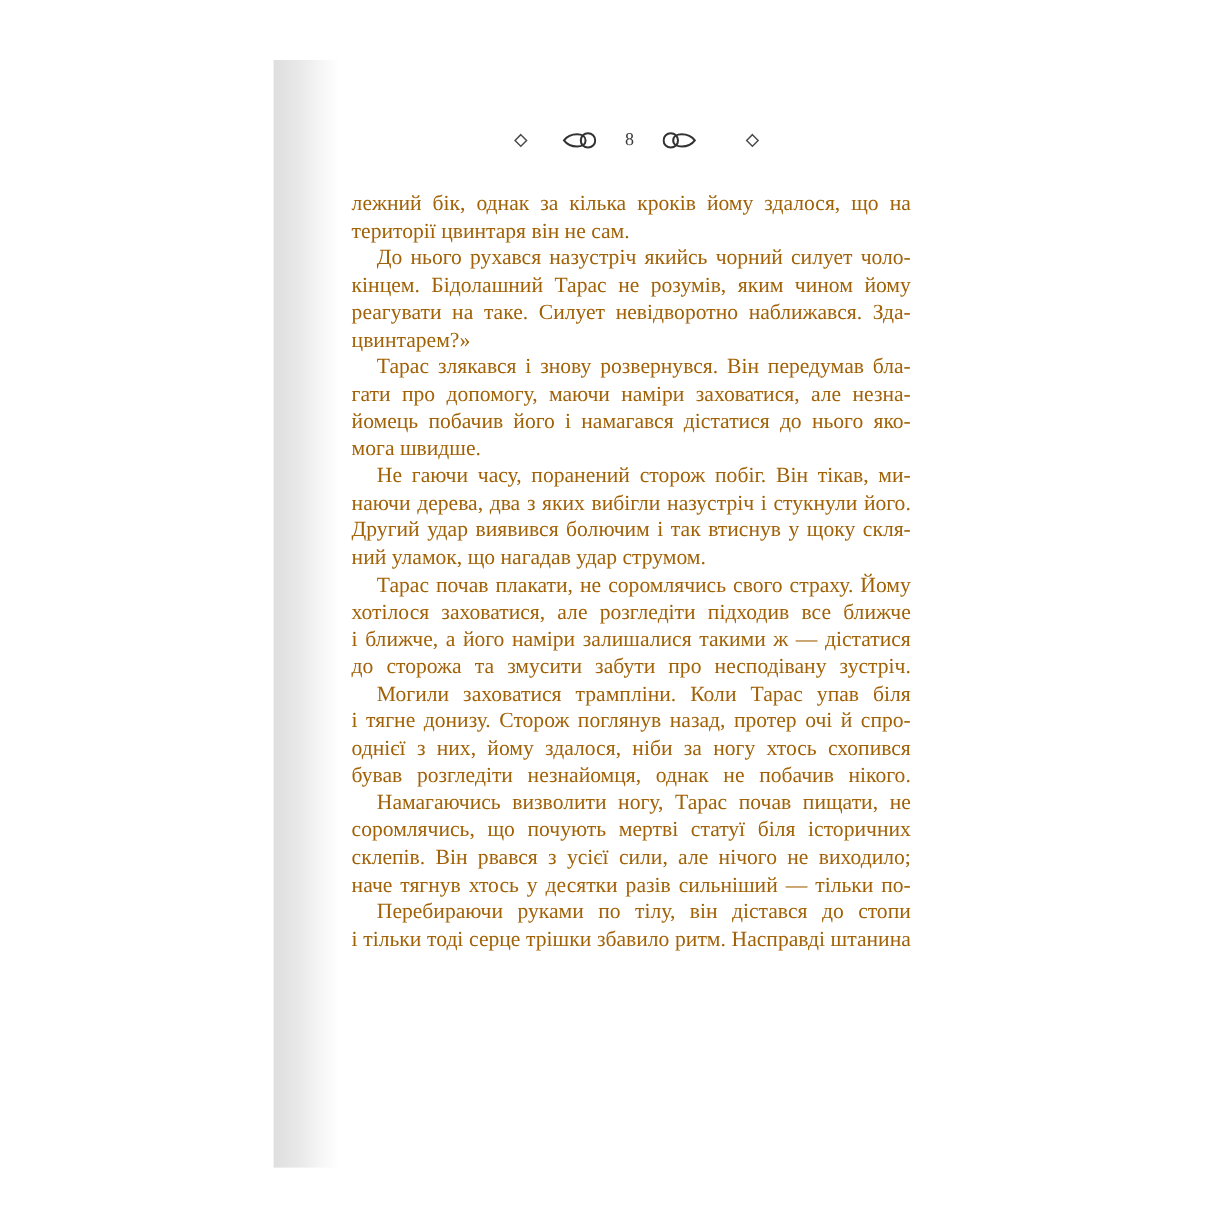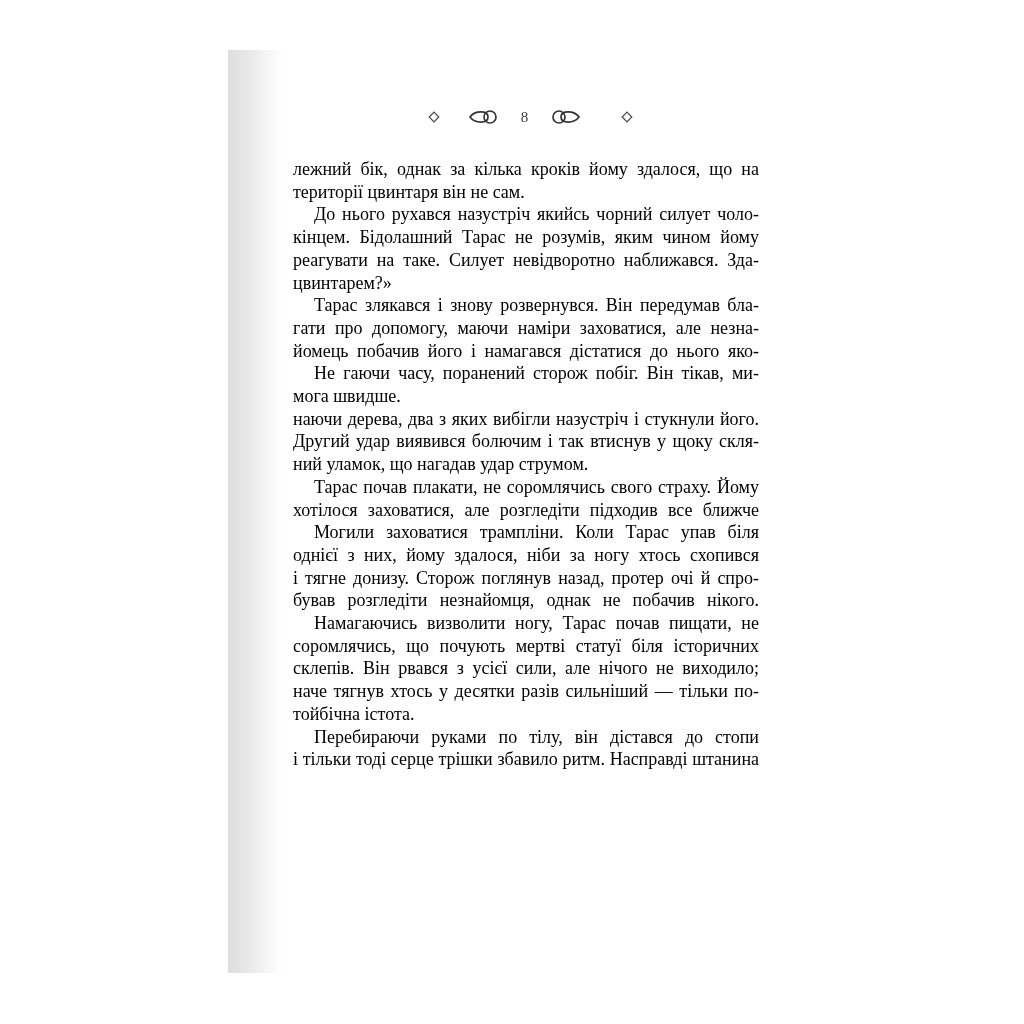--- a/index.html
+++ b/index.html
@@ -43,21 +43,21 @@
     font-size: 15px;
     line-height: 24px;
     color: #3a3a3a;
   }
   
   .text-block {
     position: absolute;
     left: 293px;
     top: 158px;
     width: 466px;
-    color: #000000;
+    color: #a16207;
     font-size: 18px;
     line-height: 22.7px;
   }
   .line {
     text-align: justify;
     text-align-last: left;
     text-justify: inter-word;
     white-space: normal;
   }
   .line.fill { text-align-last: justify; }
@@ -106,33 +106,34 @@
   <div class="text-block">
       <div class="line fill">лежний бік, однак за кілька кроків йому здалося, що на</div>
       <div class="line">території цвинтаря він не сам.</div>
       <div class="line indent fill">До нього рухався назустріч якийсь чорний силует чоло-</div>
       <div class="line fill">кінцем. Бідолашний Тарас не розумів, яким чином йому</div>
       <div class="line fill">реагувати на таке. Силует невідворотно наближався. Зда-</div>
       <div class="line">цвинтарем?»</div>
       <div class="line indent fill">Тарас злякався і знову розвернувся. Він передумав бла-</div>
       <div class="line fill">гати про допомогу, маючи наміри заховатися, але незна-</div>
       <div class="line fill">йомець побачив його і намагався дістатися до нього яко-</div>
+      <div class="line">мога швидше.</div>
       <div class="line indent fill">Не гаючи часу, поранений сторож побіг. Він тікав, ми-</div>
-      <div class="line">мога швидше.</div>
       <div class="line fill">наючи дерева, два з яких вибігли назустріч і стукнули його.</div>
       <div class="line fill">Другий удар виявився болючим і так втиснув у щоку скля-</div>
       <div class="line">ний уламок, що нагадав удар струмом.</div>
       <div class="line indent fill">Тарас почав плакати, не соромлячись свого страху. Йому</div>
       <div class="line fill">хотілося заховатися, але розгледіти підходив все ближче</div>
+      <div class="line fill">і ближче, а його наміри залишалися такими ж — дістатися</div>
+      <div class="line fill">до сторожа та змусити забути про несподівану зустріч.</div>
       <div class="line indent fill">Могили заховатися трампліни. Коли Тарас упав біля</div>
+      <div class="line fill">і тягне донизу. Сторож поглянув назад, протер очі й спро-</div>
       <div class="line fill">однієї з них, йому здалося, ніби за ногу хтось схопився</div>
-      <div class="line fill">і тягне донизу. Сторож поглянув назад, протер очі й спро-</div>
       <div class="line fill">бував розгледіти незнайомця, однак не побачив нікого.</div>
       <div class="line indent fill">Намагаючись визволити ногу, Тарас почав пищати, не</div>
       <div class="line fill">соромлячись, що почують мертві статуї біля історичних</div>
       <div class="line fill">склепів. Він рвався з усієї сили, але нічого не виходило;</div>
       <div class="line fill">наче тягнув хтось у десятки разів сильніший — тільки по-</div>
-      <div class="line">тойбічна істота.</div>
       <div class="line indent fill">Перебираючи руками по тілу, він дістався до стопи</div>
       <div class="line fill">і тільки тоді серце трішки збавило ритм. Насправді штанина</div>
     </div>
 
 </div>
 
 </body></html>

